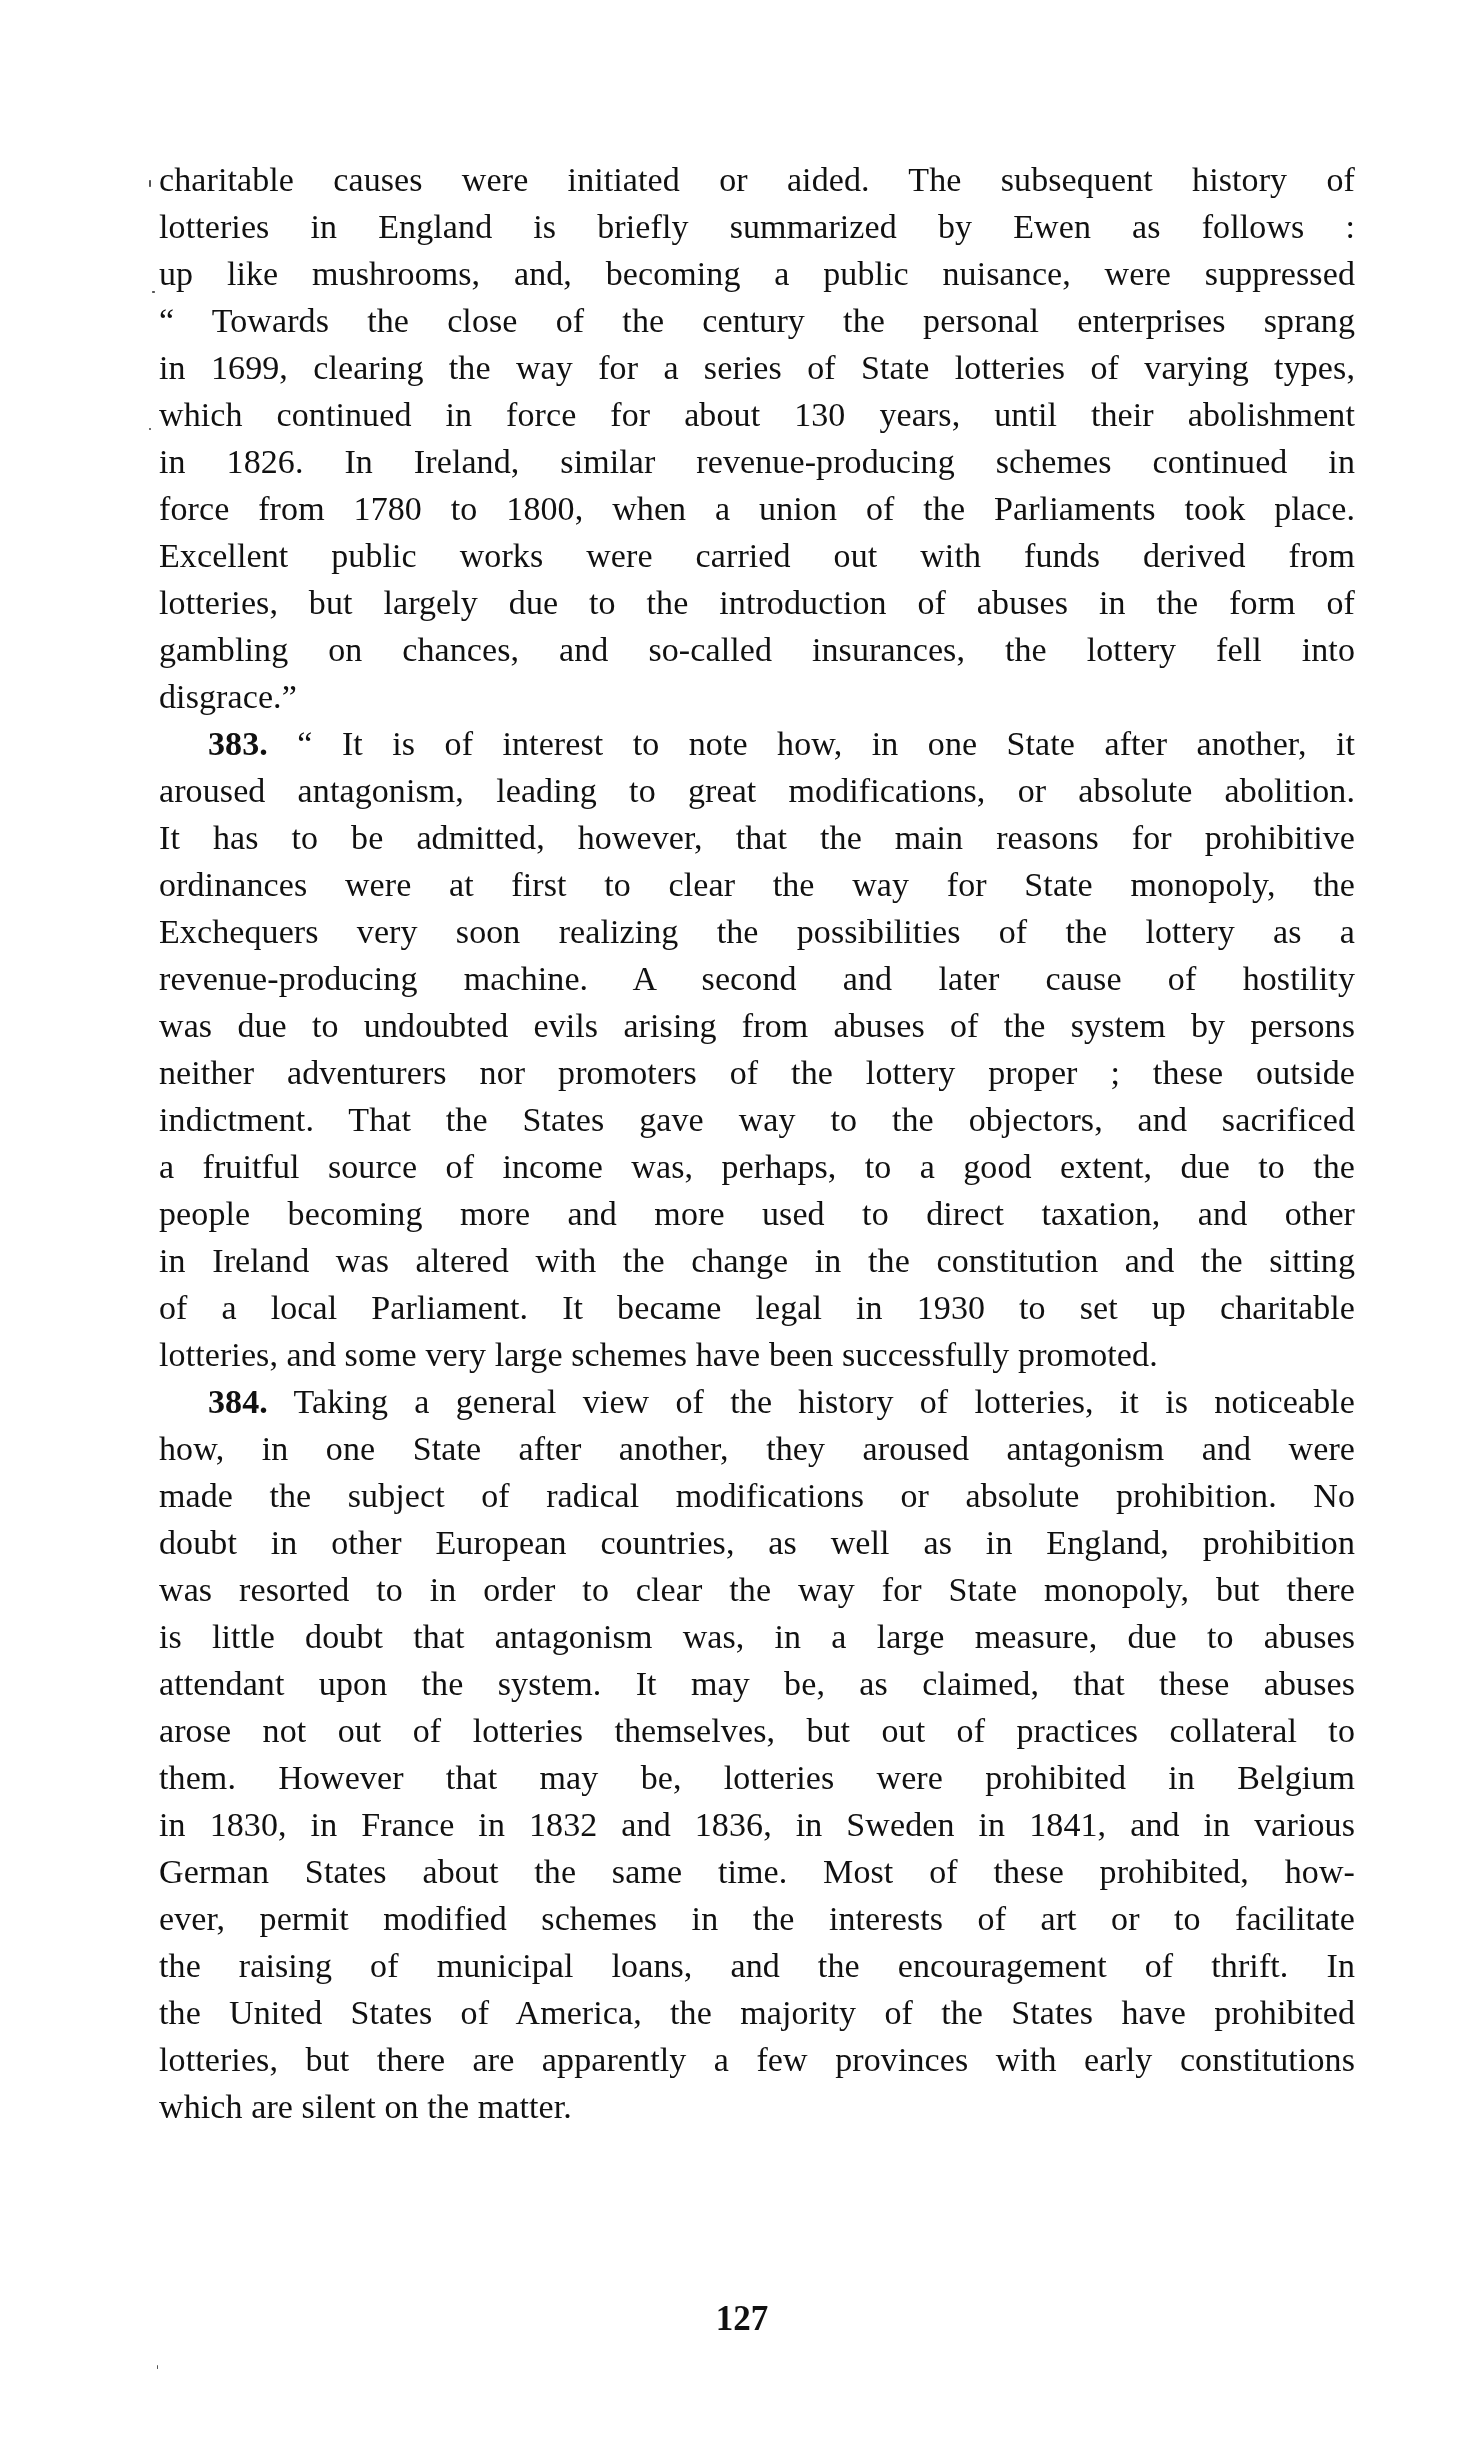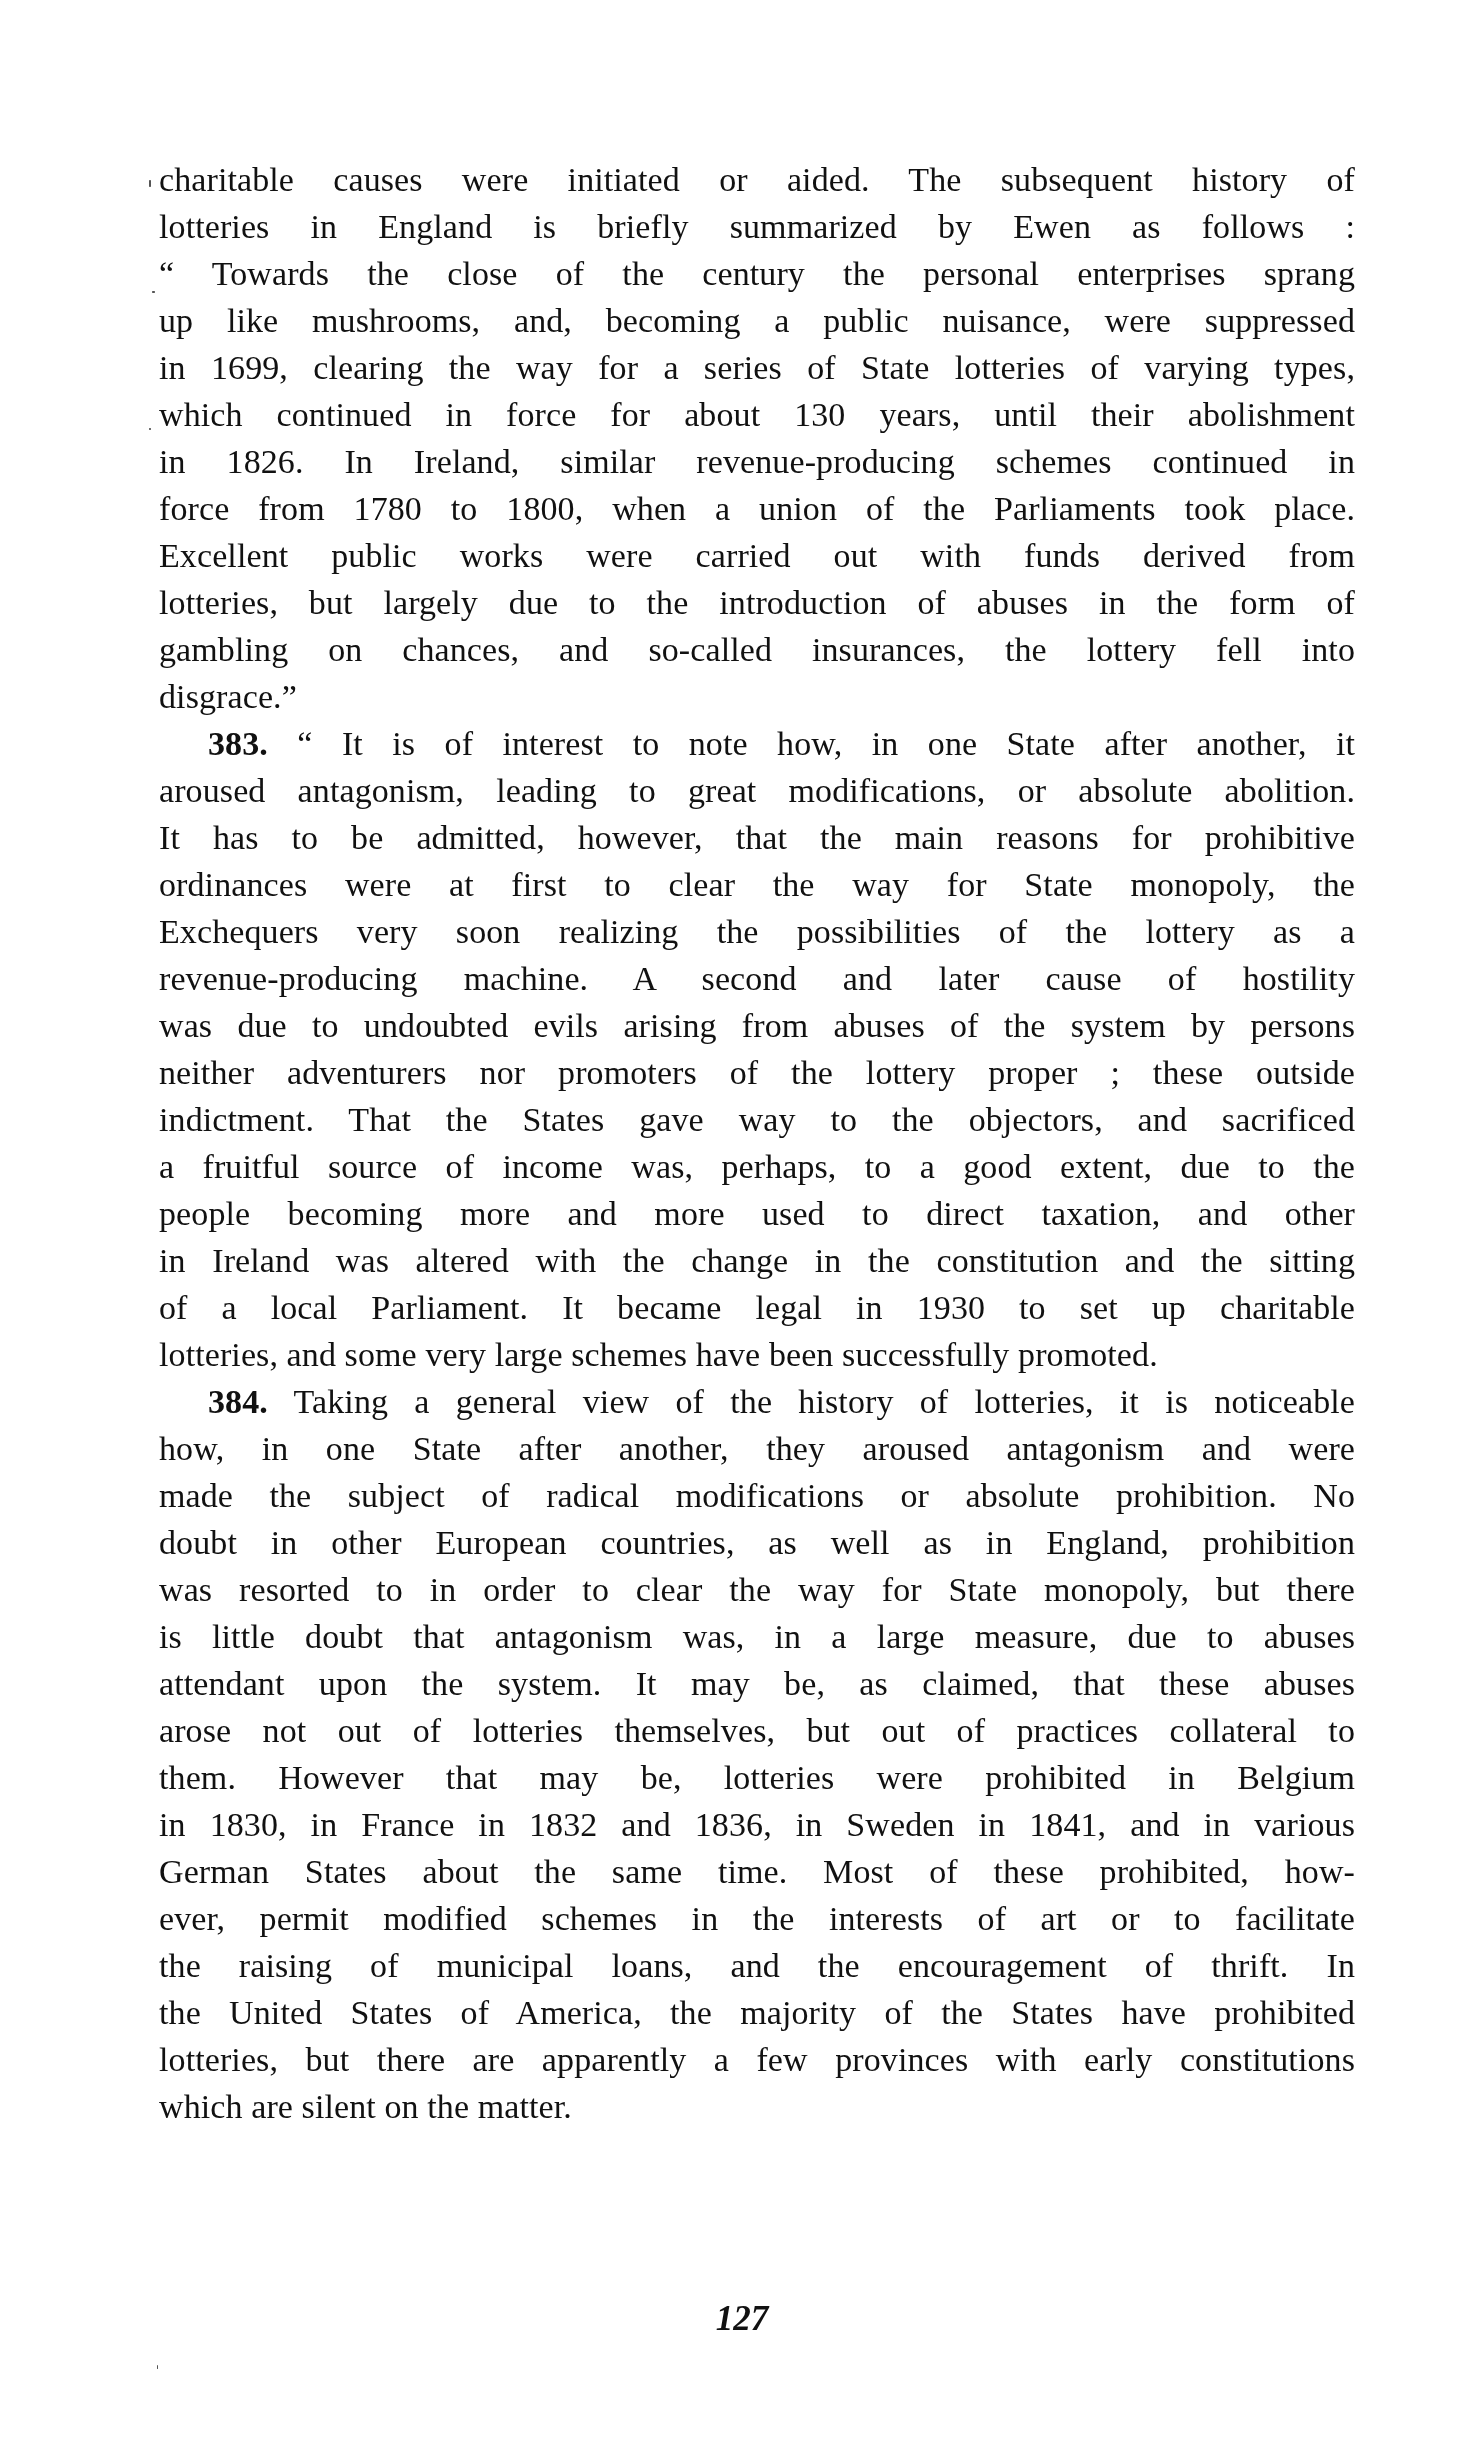--- a/index.html
+++ b/index.html
@@ -47,38 +47,37 @@
     }
     .page-number {
       position: absolute;
       left: 0;
       width: 1484px;
       top: 2299px;
       text-align: center;
       font-size: 35px;
       font-weight: bold;
       font-family: "Liberation Serif", "DejaVu Serif", serif;
-      font-style: italic;
     }
     .speck {
       position: absolute;
       background: #555;
       border-radius: 0.7px;
     }
   </style>
 </head>
 <body>
 
 <div class="page">
 
   <div class="para">
     <span class="line">charitable causes were initiated or aided.  The subsequent history of</span>
     <span class="line">lotteries in England is briefly summarized by Ewen as follows :</span>
+    <span class="line">up like mushrooms, and, becoming a public nuisance, were suppressed</span>
     <span class="line">“ Towards the close of the century the personal enterprises sprang</span>
-    <span class="line">up like mushrooms, and, becoming a public nuisance, were suppressed</span>
     <span class="line">in 1699, clearing the way for a series of State lotteries of varying types,</span>
     <span class="line">which continued in force for about 130 years, until their abolishment</span>
     <span class="line">in 1826.  In Ireland, similar revenue-producing schemes continued in</span>
     <span class="line">force from 1780 to 1800, when a union of the Parliaments took place.</span>
     <span class="line">Excellent public works were carried out with funds derived from</span>
     <span class="line">lotteries, but largely due to the introduction of abuses in the form of</span>
     <span class="line">gambling on chances, and so-called insurances, the lottery fell into</span>
     <span class="line last">disgrace.”</span>
   </div>
 

